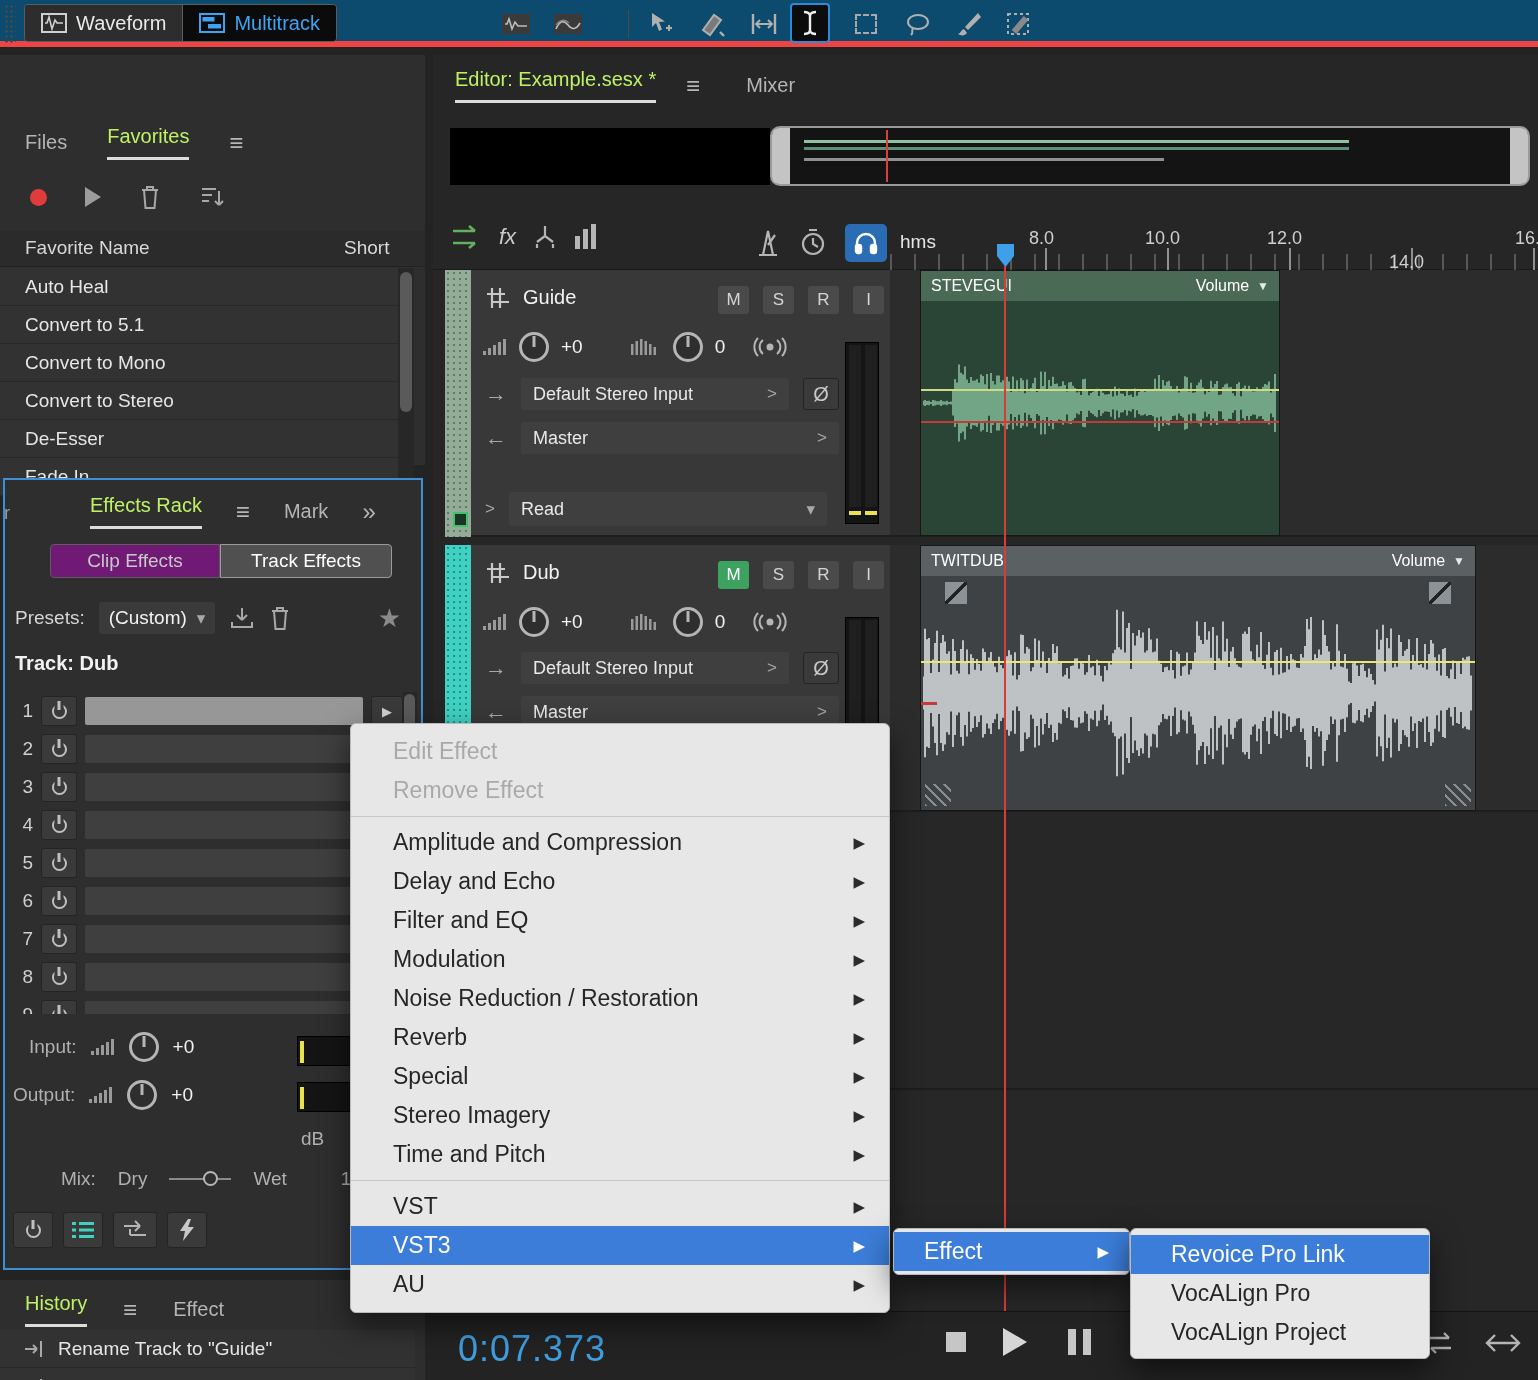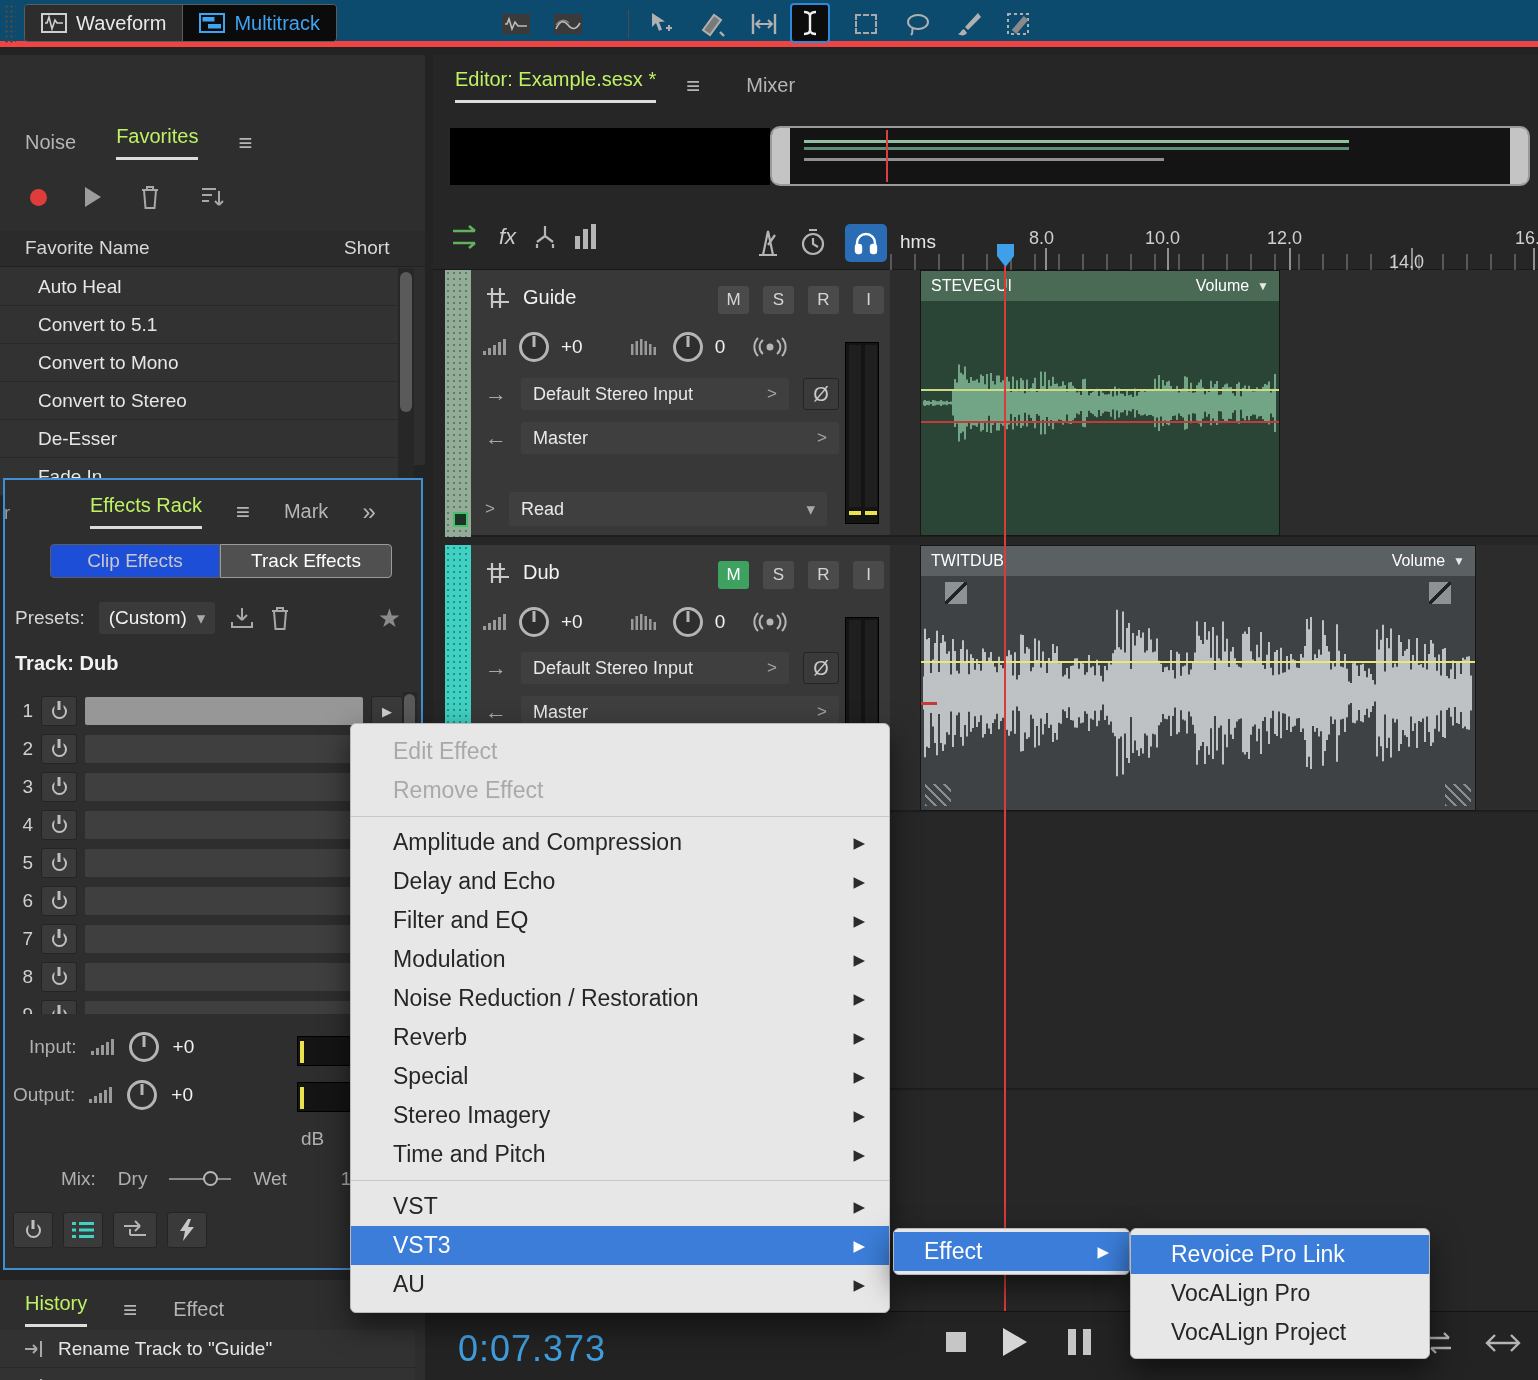--- a/index.html
+++ b/index.html
@@ -20,30 +20,30 @@
   .tool { width:40px; height:40px; display:flex; align-items:center; justify-content:center; }
   .tool.active { border:2px solid #2f89d8; border-radius:4px; background:#0c0c0c; }
   .dashbox { width:22px; height:20px; border:2px dashed #a8a8a8; }
 
   
   .panel { background:#2e2e2e; }
   .tab { font-size:20px; color:#b5b5b5; cursor:default; }
   .tab.active { color:#bef264; }
   .ul { border-bottom:3px solid #dcdcdc; padding-bottom:9px; }
   .ham { font-size:24px; color:#b5b5b5; }
-  .listrow { height:38px; display:flex; align-items:center; padding-left:38px;
+  .listrow { height:38px; display:flex; align-items:center; padding-left:25px;
     background:#323232; border-bottom:1px solid #282828; font-size:19px; color:#e6e6e6; }
   .sb-thumb { background:#5a5a5a; border-radius:7px; }
   .rec { width:17px; height:17px; border-radius:50%; background:#e03c3c; }
   .play-tri { width:0; height:0; border-left:16px solid #9c9c9c; border-top:10px solid transparent; border-bottom:10px solid transparent; }
 
   
   .fx-panel { border:2px solid #3f8fd4; }
   .segbtn { height:34px; display:flex; align-items:center; justify-content:center; font-size:19px; border:1px solid #5c5c5c; }
-  .segbtn.off { background:#1d4ed8; color:#c8c8c8; }
+  .segbtn.off { background:#701a75; color:#c8c8c8; }
   .segbtn.on  { background:#505050; color:#ffffff; border-color:#9a9a9a; }
   .slotrow { height:38px; display:flex; align-items:center; gap:8px; }
   .slotnum { width:24px; text-align:right; font-size:19px; color:#cfcfcf; }
   .pwrbtn { width:36px; height:30px; background:#3a3a3a; border:1px solid #242424; border-radius:3px;
     display:flex; align-items:center; justify-content:center; }
   .pwr { width:15px; height:15px; border:2px solid #c0c0c0; border-radius:50%; position:relative; }
   .pwr::before { content:""; position:absolute; left:50%; top:-5px; transform:translateX(-50%);
     width:3px; height:9px; background:#c0c0c0; box-shadow:0 0 0 3px #3a3a3a; }
   .slotbar { flex:1; height:28px; background:#3f3f3f; border-radius:2px; }
   .knob { width:30px; height:30px; border:3px solid #b5b5b5; border-radius:50%; position:relative; background:#2e2e2e; flex:none; }
@@ -175,21 +175,21 @@
     <div class="abs tool" style="left:1000px;top:4px;">
       <svg width="28" height="28" viewBox="0 0 28 28" fill="none" stroke="#b0b0b0" stroke-width="2" stroke-dasharray="3 3">
           <rect x="2" y="4" width="20" height="20"></rect>
           <path d="M8 22L20 8" stroke-dasharray="none" stroke-width="6" stroke="#8a8a8a"></path>
         </svg>
     </div>
   </div>
 
   <div class="abs panel" style="left:0;top:55px;width:425px;height:410px;">
     <div class="abs flex" style="left:25px;top:70px;gap:40px;">
-      <span class="tab">Noise</span>
+      <span class="tab">Files</span>
       <span class="tab active ul">Favorites</span>
       <span class="ham">≡</span>
     </div>
     <div class="abs flex" style="left:30px;top:124px;gap:38px;height:36px;">
       <span class="rec"></span>
       <span class="play-tri"></span>
       <span>
         <svg width="22" height="26" viewBox="0 0 22 26" fill="none" stroke="#a8a8a8" stroke-width="2">
             <path d="M3 6h16M8 6V3h6v3M5 6l1.5 18h9L17 6"></path>
           </svg>

